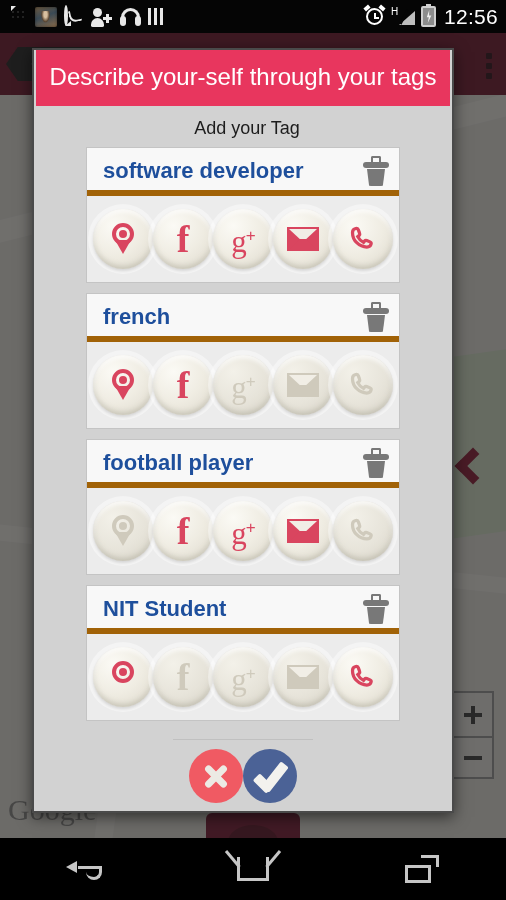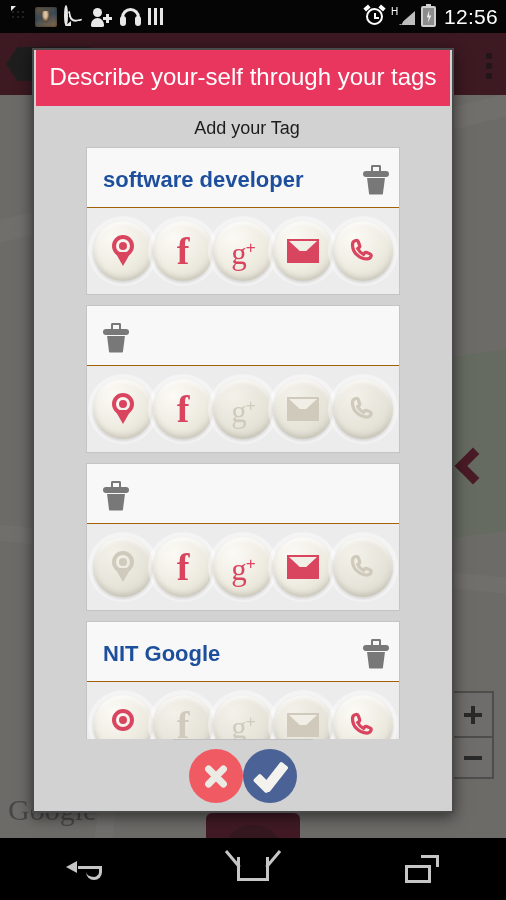--- a/index.html
+++ b/index.html
@@ -237,22 +237,22 @@
 
   .tag-scroll {
     flex: 1; overflow: hidden;
     padding: 0 8px; position: relative;
   }
   .tag-card {
     background: #ececec; border: 1px solid #c4c4c4;
     margin-bottom: 10px;
   }
   .tag-card-head {
-    background: #f8f8f8; border-bottom: 1px solid #a16207;
-    height: 60px; display: flex; align-items: center;
+    background: #f8f8f8; border-bottom: 6px solid #a16207;
+    height: 48px; display: flex; align-items: center;
     padding: 4px 10px 0 16px;
   }
   .tag-name {
     font-size: 22px; font-weight: bold; color: #1e4f9c; flex: 1;
   }
   .trash { width: 26px; height: 30px; position: relative; cursor: pointer; }
   .trash .lid {
     position: absolute; left: 0; top: 6px; width: 26px; height: 6px;
     background: #787878; border-radius: 3px;
   }
@@ -507,20 +507,21 @@
               <span class="g g-phone">
                 <svg width="30" height="30" viewBox="0 0 24 24">
                   <path fill="none" stroke="#d9455f" stroke-width="2.6" stroke-linecap="round" d="M6.2 3.6c-1.6.3-2.6 1.6-2.6 3.3 0 6.2 5.3 11.5 11.5 11.5 1.7 0 3-.9 3.4-2.5.2-.8-.2-1.3-.9-1.6l-2.6-1.1c-.7-.3-1.3-.1-1.8.5l-.8 1c-2-1-3.6-2.6-4.6-4.6l1-.8c.6-.5.8-1.1.5-1.8L8.2 4.5c-.3-.7-.9-1-2-.9z"></path>
                 </svg>
               </span>
             </div>
           </div>
         </div>
         <div class="tag-card">
           <div class="tag-card-head">
+            <div class="tag-name">french</div>
             <div class="trash">
               <span class="handle"></span>
               <span class="lid"></span>
               <span class="body"></span>
             </div>
           </div>
           <div class="tag-icons">
             <div class="pill">
               <span class="g g-pin" style="--c:#d9455f">
                 <span class="pin-b"></span>
@@ -541,20 +542,21 @@
               <span class="g g-phone">
                 <svg width="30" height="30" viewBox="0 0 24 24">
                   <path fill="none" stroke="#cfcabc" stroke-width="2.6" stroke-linecap="round" d="M6.2 3.6c-1.6.3-2.6 1.6-2.6 3.3 0 6.2 5.3 11.5 11.5 11.5 1.7 0 3-.9 3.4-2.5.2-.8-.2-1.3-.9-1.6l-2.6-1.1c-.7-.3-1.3-.1-1.8.5l-.8 1c-2-1-3.6-2.6-4.6-4.6l1-.8c.6-.5.8-1.1.5-1.8L8.2 4.5c-.3-.7-.9-1-2-.9z"></path>
                 </svg>
               </span>
             </div>
           </div>
         </div>
         <div class="tag-card">
           <div class="tag-card-head">
+            <div class="tag-name">football player</div>
             <div class="trash">
               <span class="handle"></span>
               <span class="lid"></span>
               <span class="body"></span>
             </div>
           </div>
           <div class="tag-icons">
             <div class="pill off">
               <span class="g g-pin" style="--c:#cfcabc">
                 <span class="pin-b"></span>
@@ -575,21 +577,21 @@
               <span class="g g-phone">
                 <svg width="30" height="30" viewBox="0 0 24 24">
                   <path fill="none" stroke="#cfcabc" stroke-width="2.6" stroke-linecap="round" d="M6.2 3.6c-1.6.3-2.6 1.6-2.6 3.3 0 6.2 5.3 11.5 11.5 11.5 1.7 0 3-.9 3.4-2.5.2-.8-.2-1.3-.9-1.6l-2.6-1.1c-.7-.3-1.3-.1-1.8.5l-.8 1c-2-1-3.6-2.6-4.6-4.6l1-.8c.6-.5.8-1.1.5-1.8L8.2 4.5c-.3-.7-.9-1-2-.9z"></path>
                 </svg>
               </span>
             </div>
           </div>
         </div>
         <div class="tag-card">
           <div class="tag-card-head">
-            <div class="tag-name">NIT Google</div>
+            <div class="tag-name">NIT Student</div>
             <div class="trash">
               <span class="handle"></span>
               <span class="lid"></span>
               <span class="body"></span>
             </div>
           </div>
           <div class="tag-icons">
             <div class="pill">
               <span class="g g-pin" style="--c:#d9455f">
                 <span class="pin-b"></span>

